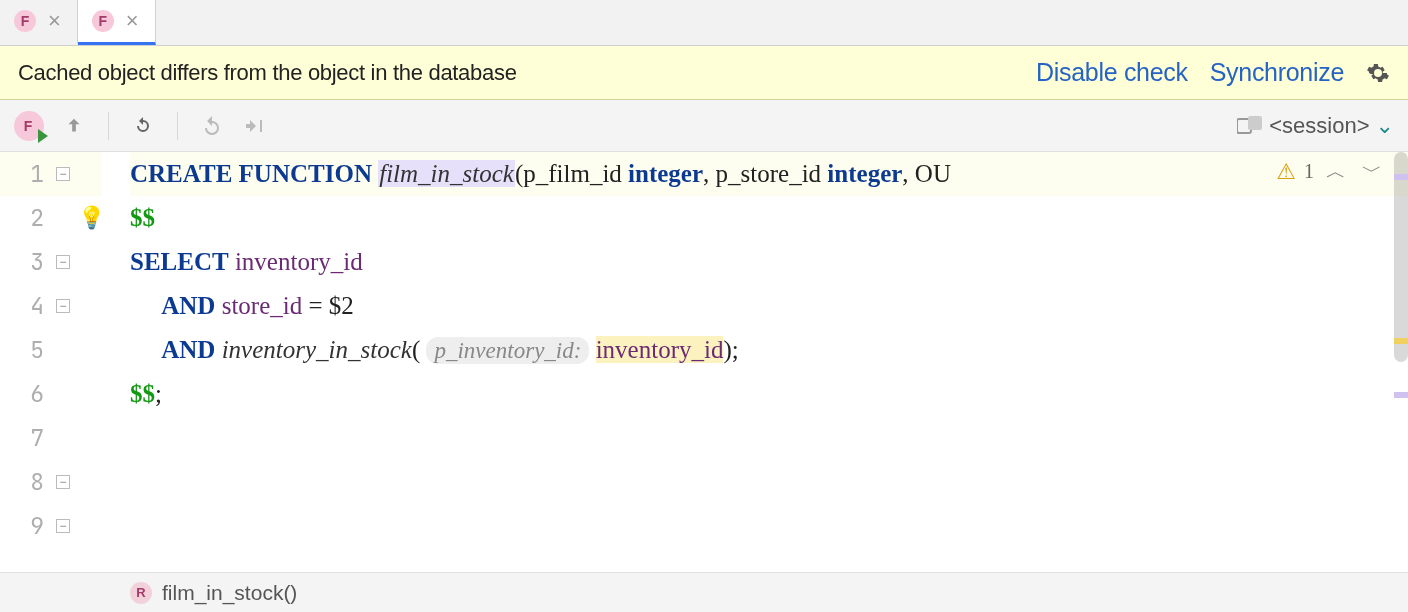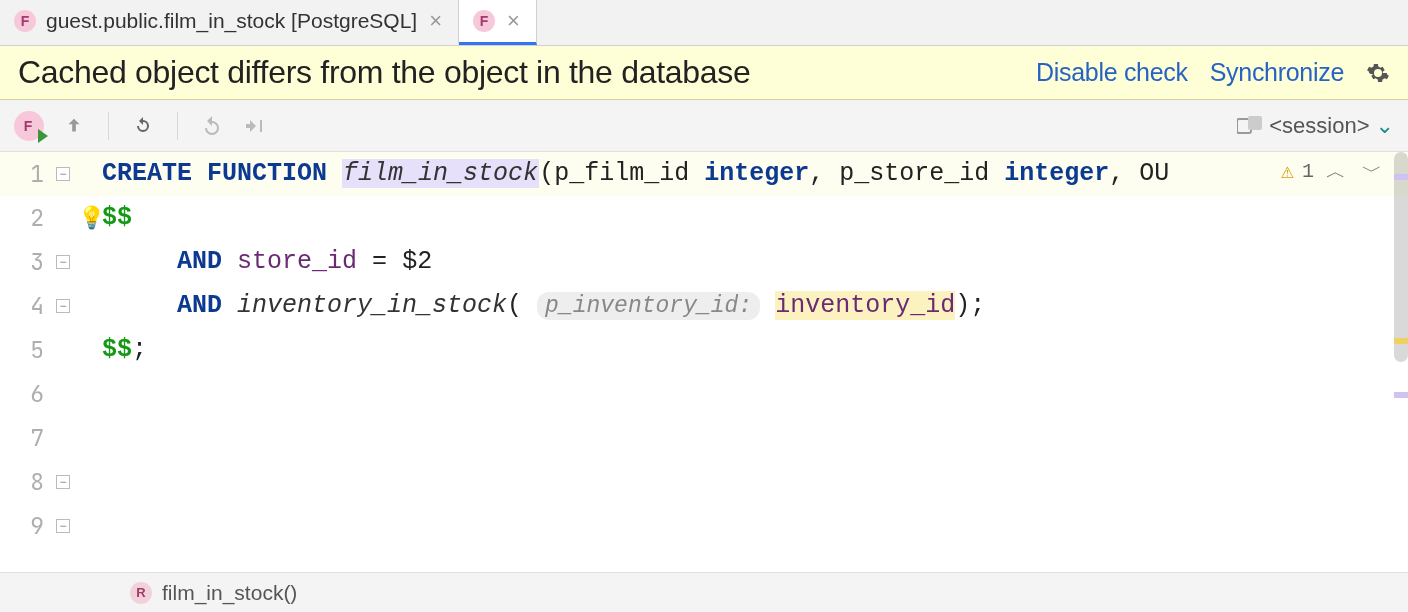--- a/index.html
+++ b/index.html
@@ -7,38 +7,38 @@
   
   
   .tabs { display: flex; align-items: stretch; height: 46px; background: #f2f2f2; border-bottom: 1px solid #d0d0d0; }
   .tab { display: flex; align-items: center; padding: 0 14px; gap: 10px; cursor: default; font-size: 21px; color: #333; border-right: 1px solid #d0d0d0; border-bottom: 3px solid transparent; }
   .tab.active { background: #fff; border-bottom: 3px solid #3574f0; }
   .tab-icon { width: 22px; height: 22px; border-radius: 50%; background: #f7c8d9; display: flex; align-items: center; justify-content: center; font-size: 14px; font-weight: 600; color: #a33b6a; }
   .tab-close { font-size: 22px; color: #999; padding: 0 2px; }
   
   
   .banner { display: flex; align-items: center; height: 54px; background: #feffd6; border-bottom: 1px solid #d2d29b; padding: 0 18px; gap: 22px; }
-  .banner-msg { flex: 1; font-size: 32px; color: #222; letter-spacing: -0.3px; }
+  .banner-msg { flex: 1; font-size: 22px; color: #222; letter-spacing: -0.3px; }
   .banner-link { font-size: 25px; color: #2663c4; cursor: pointer; letter-spacing: -0.3px; }
   .gear { color: #555; }
   
   
   .toolbar { display: flex; align-items: center; height: 52px; background: #f4f4f4; border-bottom: 1px solid #e0e0e0; padding: 0 14px; gap: 16px; }
   .tool-btn { display: flex; align-items: center; justify-content: center; width: 28px; height: 28px; color: #888; cursor: pointer; }
   .tool-btn.run { width: 30px; height: 30px; border-radius: 50%; background: #f7c8d9; position: relative; }
   .tool-btn.run::after { content: ""; position: absolute; right: -4px; bottom: -2px; border-left: 10px solid #3c943c; border-top: 7px solid transparent; border-bottom: 7px solid transparent; }
   .tool-sep { width: 1px; height: 28px; background: #d8d8d8; margin: 0 4px; }
   .toolbar-spacer { flex: 1; }
   .session { display: flex; align-items: center; gap: 6px; font-size: 22px; color: #555; justify-content: center; }
   .session-icon { color: #888; }
   
   
   .editor-wrap { display: flex; height: calc(612px - 46px - 54px - 52px - 40px); position: relative; }
   .gutter { width: 102px; background: #fff; display: flex; flex-direction: column; }
-  .code { flex: 1; background: #fff; font-family: Liberation Mono, monospace; font-size: 25px; position: relative; }
+  .code { flex: 1; background: #fff; font-family: Liberation Serif, serif; font-size: 25px; position: relative; margin-left: 28px; }
   .line { display: flex; height: 44px; }
   .line-num { width: 56px; text-align: right; padding-right: 12px; color: #aeaeae; font-size: 23px; line-height: 44px; font-family: "JetBrains Mono", Consolas, monospace; }
   .fold-col { width: 26px; position: relative; display: flex; align-items: center; justify-content: flex-start; }
   .fold-mark { width: 14px; height: 14px; border: 1px solid #bbb; background: #fff; font-size: 12px; line-height: 12px; text-align: center; color: #888; }
   .hint-col { width: 20px; display: flex; align-items: center; justify-content: center; }
   .code-line { height: 44px; line-height: 44px; white-space: pre; }
   
   
   .kw { color: #0d3a91; font-weight: 700; }
   .kw2 { color: #0d3a91; font-weight: 700; }
@@ -72,21 +72,20 @@
   .status-icon { width: 22px; height: 22px; border-radius: 50%; background: #f2d1da; display: flex; align-items: center; justify-content: center; font-size: 13px; font-weight: 600; color: #a33b6a; }
   
   svg { display: block; }
 </style>
 </head>
 <body>
 
 <div class="tabs">
   <div class="tab">
     <span class="tab-icon">F</span>
-    <span>guest.public.film_in_stock [PostgreSQL]</span>
     <span class="tab-close">×</span>
   </div>
   <div class="tab active">
     <span class="tab-icon">F</span>
     <span class="tab-close">×</span>
   </div>
 </div>
 
 <div class="banner">
   <span class="banner-msg">Cached object differs from the object in the database</span>
@@ -195,20 +194,21 @@
         <div class="fold-col">
           <div class="fold-mark">−</div>
         </div>
         <div class="hint-col"></div>
       </div>
   </div>
 
   <div class="code">
     <div class="code-line linebg1"><span class="kw">CREATE</span> <span class="kw">FUNCTION</span> <span class="fname">film_in_stock</span><span class="txt">(</span><span class="txt">p_film_id</span> <span class="kw">integer</span><span class="txt">,</span> <span class="txt">p_store_id</span> <span class="kw">integer</span><span class="txt">,</span> <span class="txt">OU</span></div>
     <div class="code-line"><span class="dollar">$$</span></div>
+    <div class="code-line"><span class="kw2">SELECT</span> <span class="col">inventory_id</span></div>
     <div class="code-line">     <span class="kw2">AND</span> <span class="col">store_id</span> <span class="op">=</span> <span class="txt">$2</span></div>
     <div class="code-line">     <span class="kw2">AND</span> <span class="fncall">inventory_in_stock</span><span class="txt">( </span><span class="inlay">p_inventory_id:</span> <span class="col highlight-bg">inventory_id</span><span class="txt">);</span></div>
     <div class="code-line"><span class="dollar">$$</span><span class="txt">;</span></div>
 
     <div class="warn-badge">
       <span class="warn-tri">⚠</span>
       <span>1</span>
       <span class="chev">︿</span>
       <span class="chev">﹀</span>
     </div>

